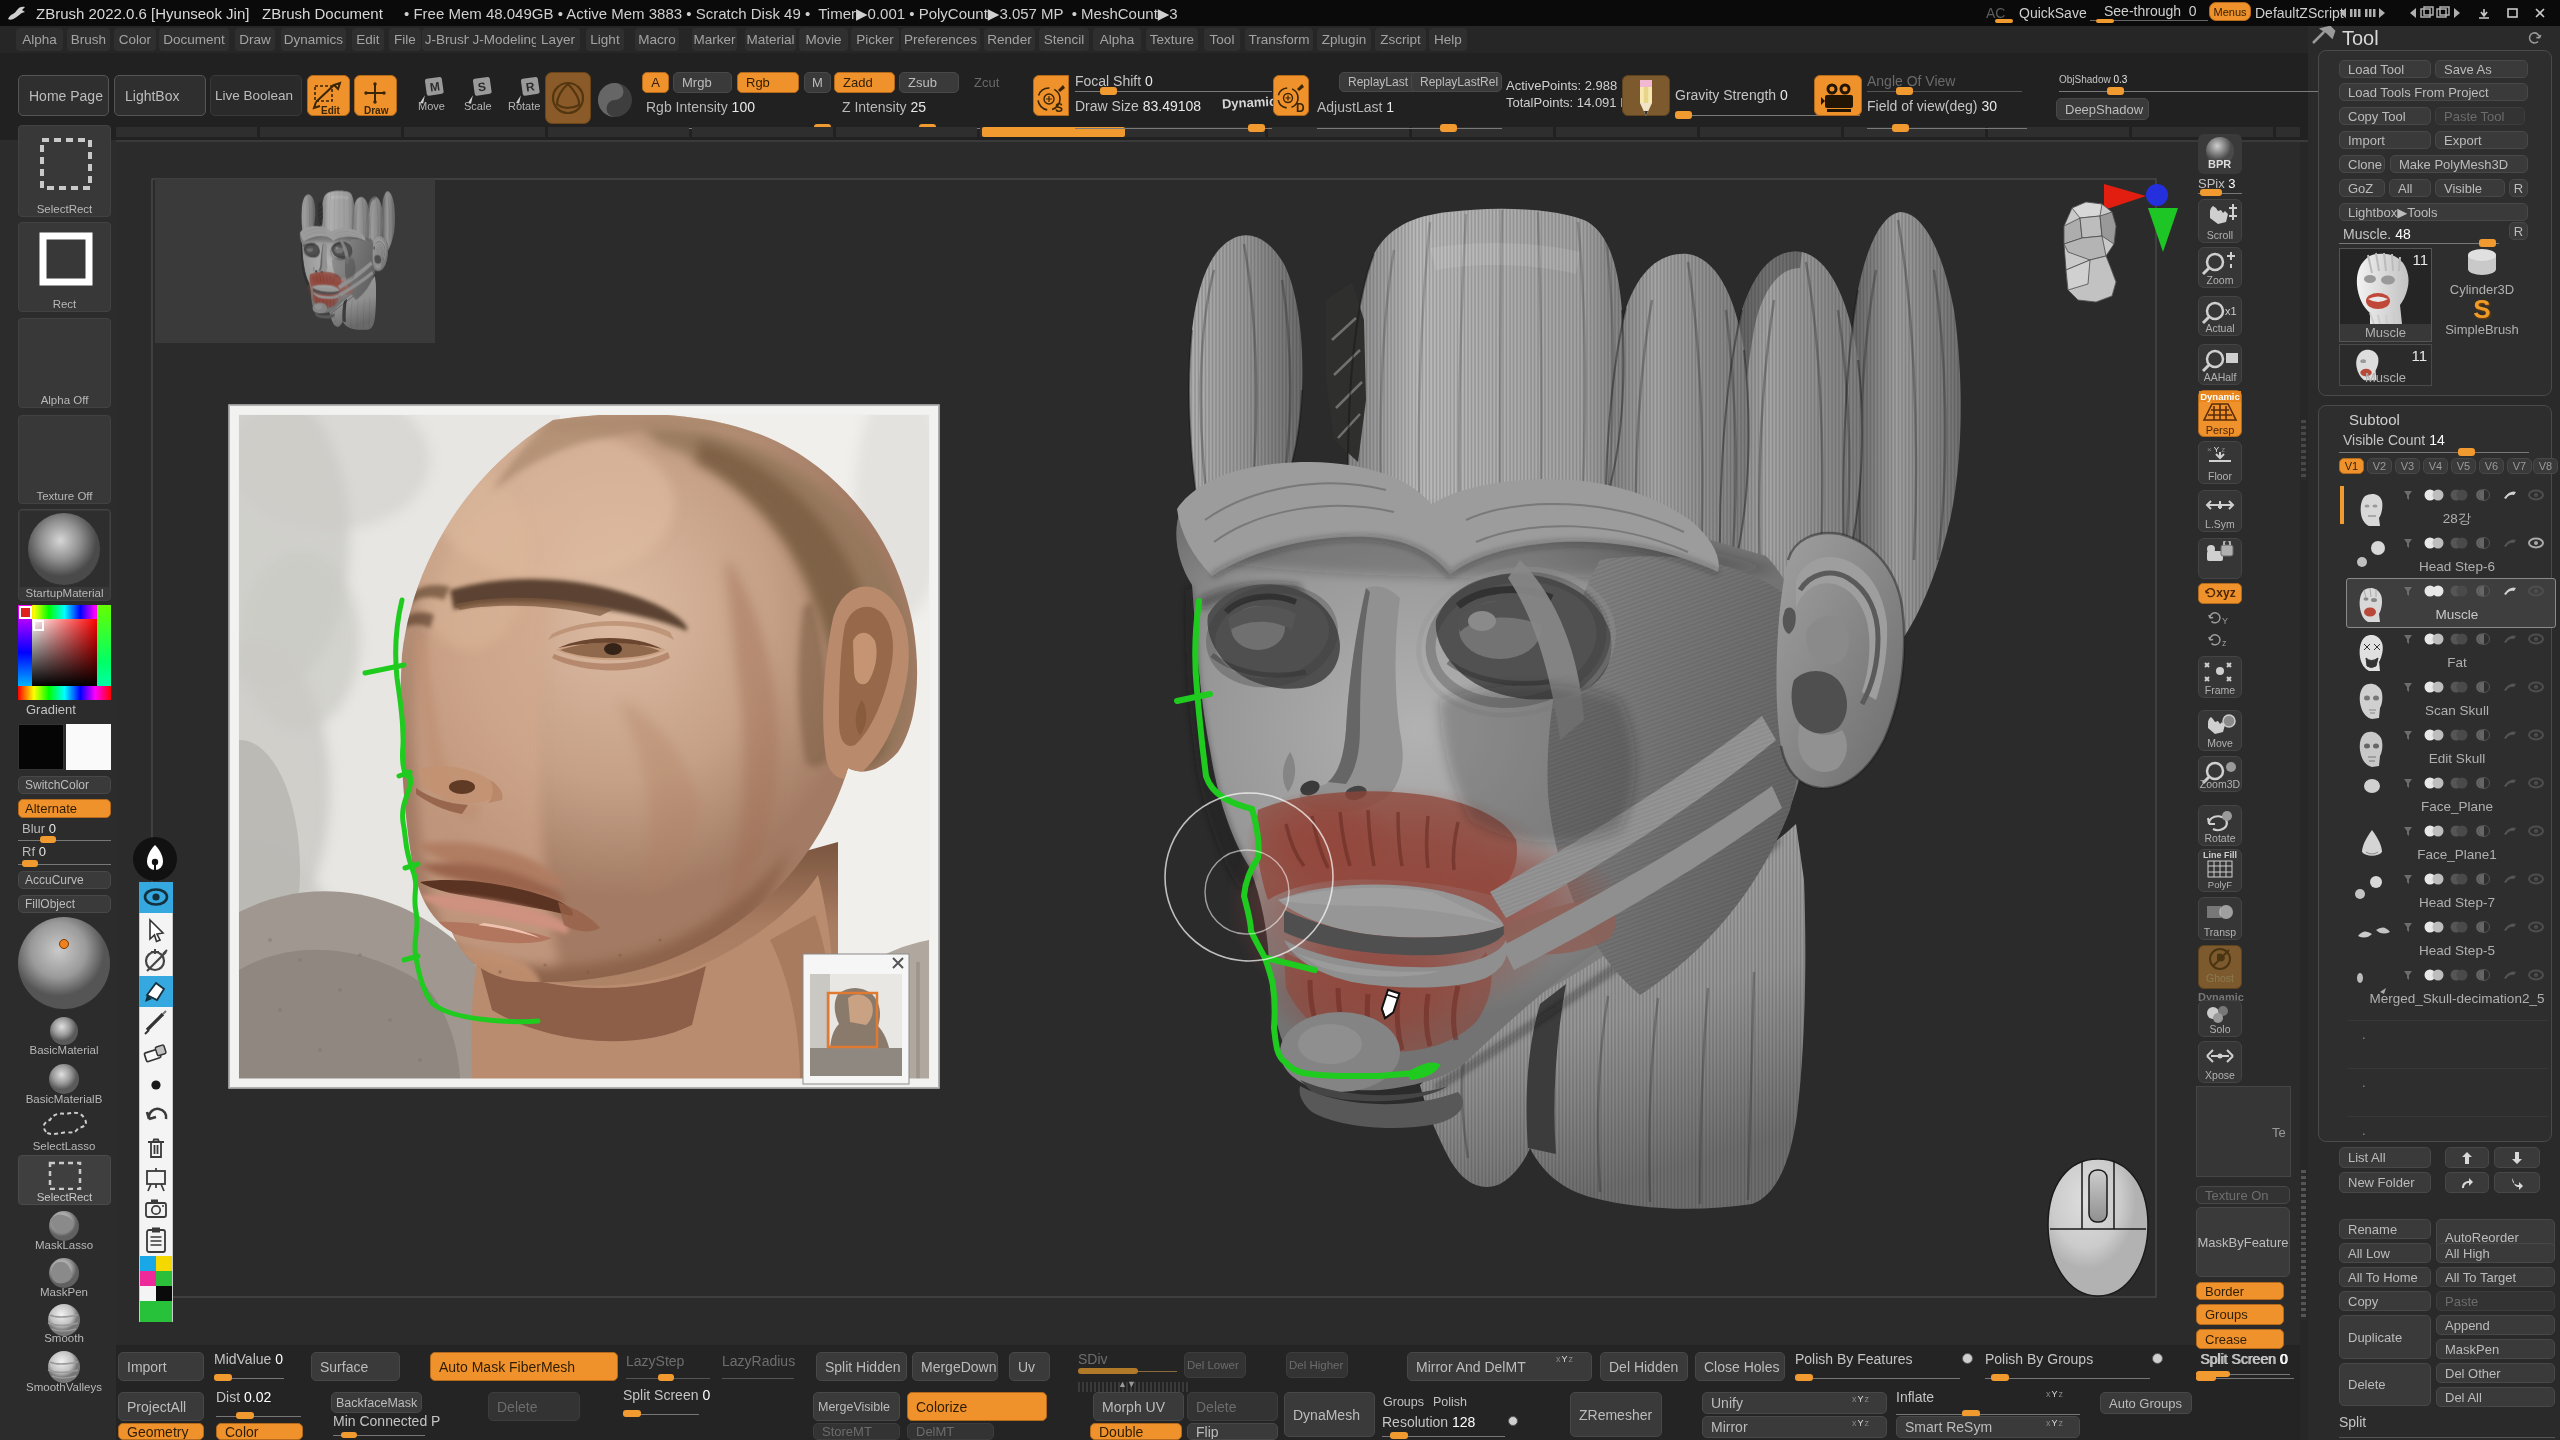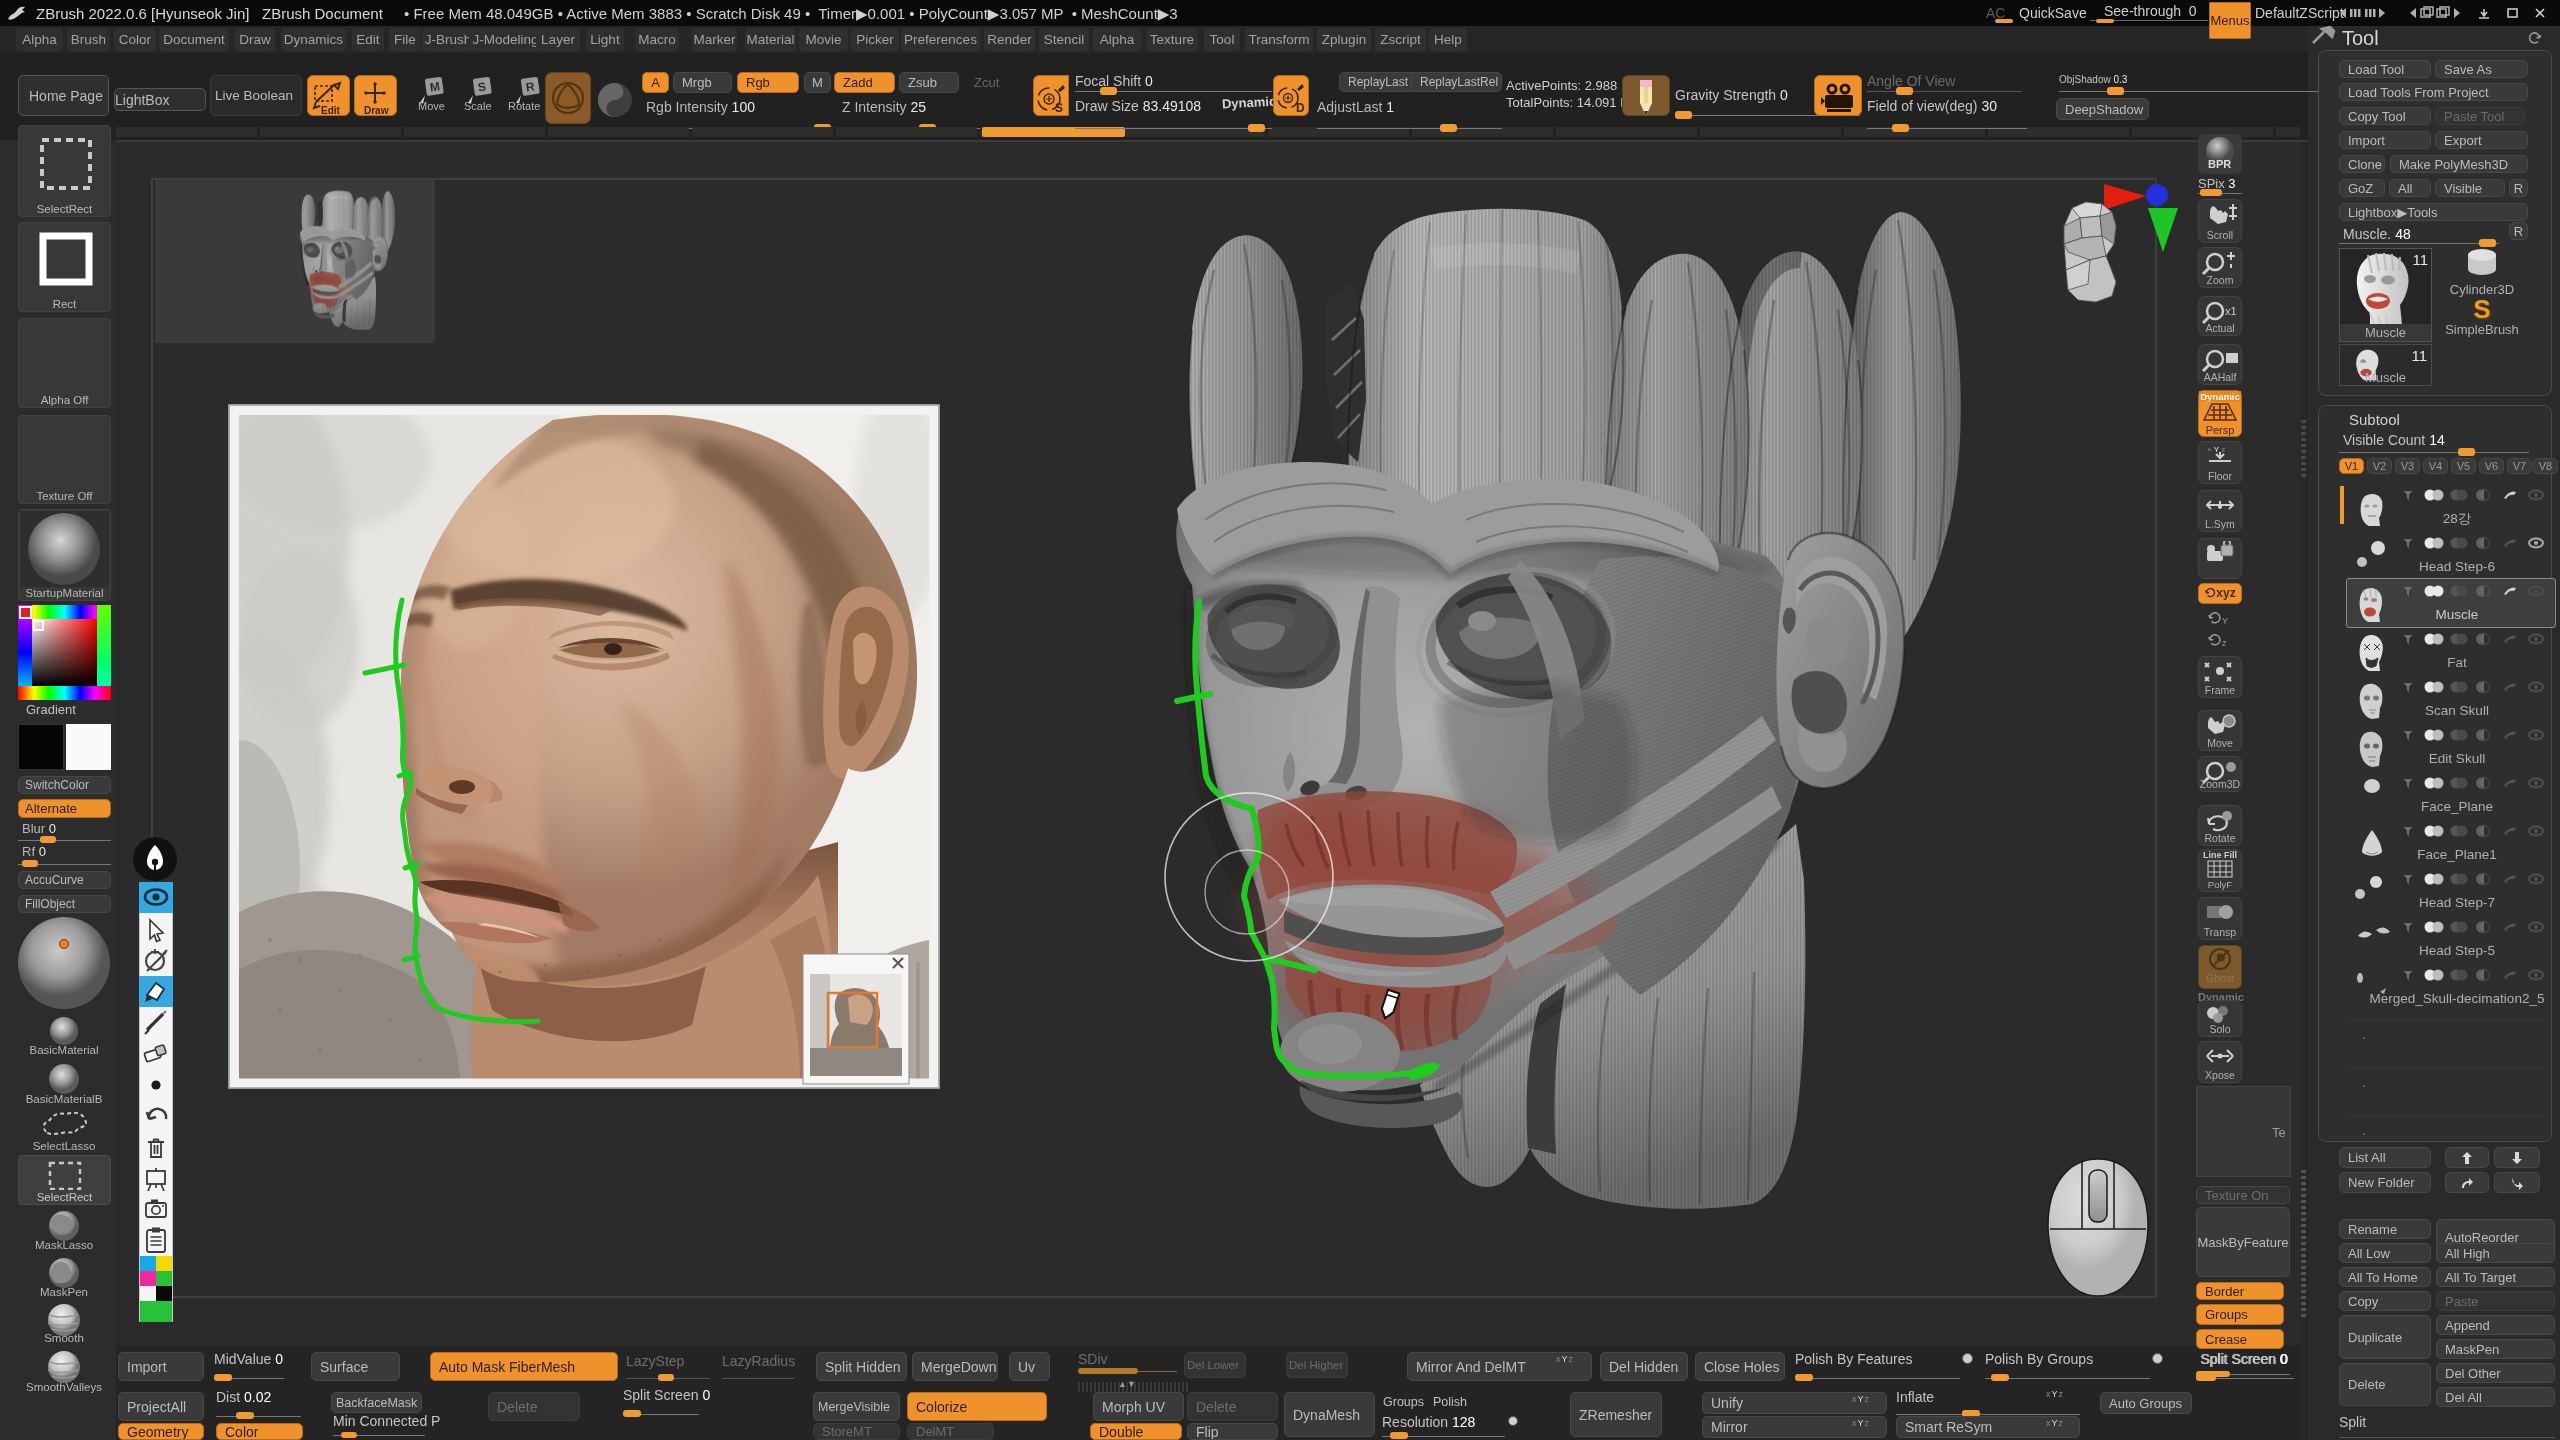--- a/index.html
+++ b/index.html
@@ -27,21 +27,21 @@
     </svg>
 <div class="lbl" style="left:36px;top:6px;color:#d8d8d8;font-size:15px;">ZBrush 2022.0.6 [Hyunseok Jin]</div>
 <div class="lbl" style="left:262px;top:6px;color:#d8d8d8;font-size:15px;">ZBrush Document</div>
 <div class="lbl" style="left:404px;top:6px;color:#d0d0d0;font-size:15px;">• Free Mem 48.049GB • Active Mem 3883 • Scratch Disk 49 •&nbsp; Timer▶0.001 • PolyCount▶3.057 MP &nbsp;• MeshCount▶3</div>
 <div class="lbl" style="left:1986px;top:6px;color:#5c5c5c;font-size:14px;">AC</div>
 <div class="lbl" style="left:2019px;top:6px;color:#cfcfcf;font-size:14px;">QuickSave</div>
 <div class="abs" style="left:1995px;top:19px;width:18px;height:4px;background:#f09a30;border-radius:3px"></div>
 <div class="lbl" style="left:2104px;top:4px;color:#cfcfcf;font-size:14px;">See-through&nbsp; 0</div>
 <div class="abs" style="left:2090px;top:20px;width:118px;height:1px;background:#666"></div>
 <div class="abs" style="left:2096px;top:19px;width:18px;height:4px;background:#f09a30;border-radius:3px"></div>
-<div class="b ob" style="left:2209px;top:2px;width:42px;height:37px;font-size:13px;justify-content:center;border-radius:1px">Menus</div>
+<div class="b ob" style="left:2209px;top:2px;width:42px;height:19px;font-size:11px;justify-content:center;border-radius:7px">Menus</div>
 <div class="lbl" style="left:2255px;top:6px;color:#cfcfcf;font-size:14px;">DefaultZScript</div>
 <svg class="abs" style="left:2338px;top:6px" width="210" height="14" viewBox="0 0 210 14">
       <g fill="#b0b0b0">
         <path d="M8 2 L2 7 L8 12 Z"></path>
         <rect x="12" y="3" width="2.5" height="8"></rect>
         <rect x="16" y="3" width="2.5" height="8"></rect>
         <rect x="20" y="3" width="2.5" height="8"></rect>
         <rect x="27" y="3" width="2.5" height="8"></rect>
         <rect x="31" y="3" width="2.5" height="8"></rect>
         <rect x="35" y="3" width="2.5" height="8"></rect>
@@ -78,21 +78,21 @@
 <div class="abs" style="left:984px;top:28px;width:51px;height:23px;background:#2f2f2f;border-radius:4px;color:#a3a3a3;font-size:13.5px;display:flex;align-items:center;justify-content:center;white-space:nowrap">Render</div>
 <div class="abs" style="left:1039px;top:28px;width:50px;height:23px;background:#2f2f2f;border-radius:4px;color:#a3a3a3;font-size:13.5px;display:flex;align-items:center;justify-content:center;white-space:nowrap">Stencil</div>
 <div class="abs" style="left:1093px;top:28px;width:48px;height:23px;background:#2f2f2f;border-radius:4px;color:#a3a3a3;font-size:13.5px;display:flex;align-items:center;justify-content:center;white-space:nowrap">Alpha</div>
 <div class="abs" style="left:1146px;top:28px;width:52px;height:23px;background:#2f2f2f;border-radius:4px;color:#a3a3a3;font-size:13.5px;display:flex;align-items:center;justify-content:center;white-space:nowrap">Texture</div>
 <div class="abs" style="left:1204px;top:28px;width:36px;height:23px;background:#2f2f2f;border-radius:4px;color:#a3a3a3;font-size:13.5px;display:flex;align-items:center;justify-content:center;white-space:nowrap">Tool</div>
 <div class="abs" style="left:1245px;top:28px;width:68px;height:23px;background:#2f2f2f;border-radius:4px;color:#a3a3a3;font-size:13.5px;display:flex;align-items:center;justify-content:center;white-space:nowrap">Transform</div>
 <div class="abs" style="left:1317px;top:28px;width:54px;height:23px;background:#2f2f2f;border-radius:4px;color:#a3a3a3;font-size:13.5px;display:flex;align-items:center;justify-content:center;white-space:nowrap">Zplugin</div>
 <div class="abs" style="left:1375px;top:28px;width:51px;height:23px;background:#2f2f2f;border-radius:4px;color:#a3a3a3;font-size:13.5px;display:flex;align-items:center;justify-content:center;white-space:nowrap">Zscript</div>
 <div class="abs" style="left:1429px;top:28px;width:38px;height:23px;background:#2f2f2f;border-radius:4px;color:#a3a3a3;font-size:13.5px;display:flex;align-items:center;justify-content:center;white-space:nowrap">Help</div>
 <div class="b" style="left:18px;top:75px;width:91px;height:41px;font-size:14px;background:#2f2f2f;border-color:#555;padding-left:10px">Home Page</div>
-<div class="b" style="left:114px;top:88px;width:92px;height:23px;font-size:14px;background:#2f2f2f;border-color:#555;padding-left:0">LightBox</div>
+<div class="b" style="left:114px;top:75px;width:92px;height:41px;font-size:14px;background:#2f2f2f;border-color:#555;padding-left:10px">LightBox</div>
 <div class="b" style="left:210px;top:75px;width:92px;height:41px;font-size:14px;background:#2a2a2a;border-color:#3a3a3a;padding:0 4px;font-size:13.5px">Live Boolean</div>
 <div class="abs" style="left:307px;top:75px;width:43px;height:41px;background:#f0922c;border-radius:6px;border:1px solid #b36a1c">
 <svg width="41" height="42" viewBox="0 0 41 42">
         <path d="M8 26 L26 9 M26 9 l6 -2 -2 6 Z M8 26 l-2 6 6 -2" stroke="#3a2506" stroke-width="2" fill="none"></path>
 <rect x="7" y="10" width="17" height="15" fill="none" stroke="#3a2506" stroke-width="1.6" stroke-dasharray="3 2"></rect>
 <text x="13" y="38" font-size="10" fill="#3a2506" font-weight="bold" font-family="Liberation Sans">Edit</text>
       </svg></div>
 <div class="abs" style="left:354px;top:75px;width:43px;height:41px;background:#f0922c;border-radius:6px;border:1px solid #b36a1c">
 <svg width="41" height="42" viewBox="0 0 41 42">
         <g stroke="#3a2506" stroke-width="2">

